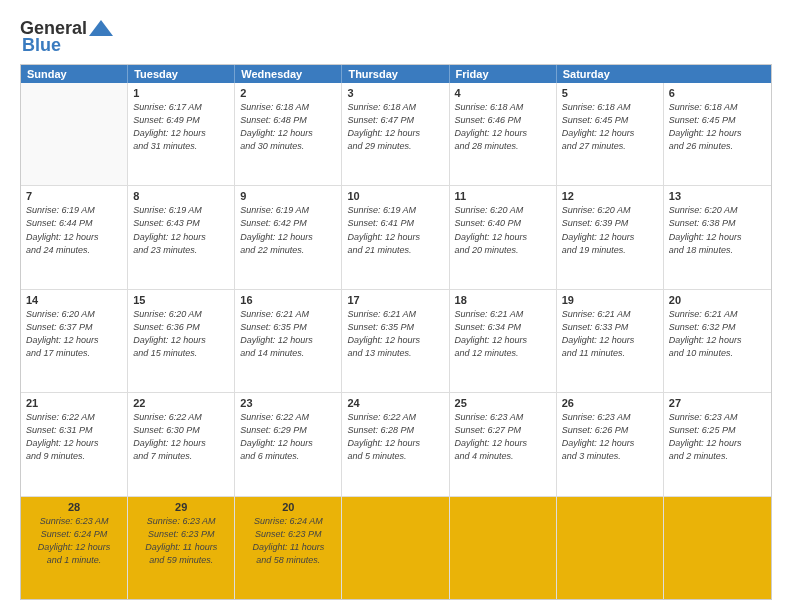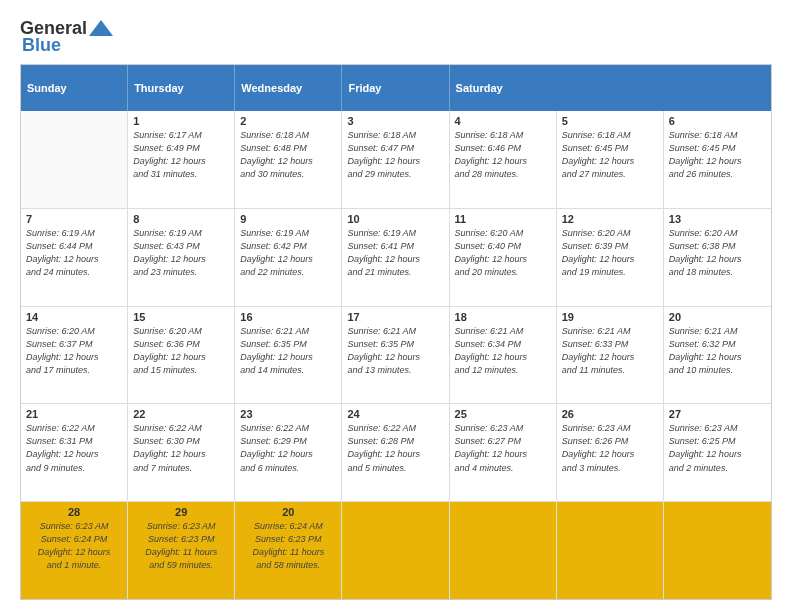--- a/index.html
+++ b/index.html
@@ -55,21 +55,21 @@
     }
     .cal-header {
       display: grid;
       grid-template-columns: repeat(7, 1fr);
       background: #3a7bbf;
     }
     .cal-header-cell {
       color: #fff;
       font-size: 11px;
       font-weight: bold;
-      padding: 17px 6px;
+      padding: 3px 6px;
       text-align: left;
       border-right: 1px solid rgba(255,255,255,0.3);
     }
     .cal-header-cell:last-child { border-right: none; }
     .cal-body {
       display: flex;
       flex-direction: column;
       flex: 1;
     }
     .cal-row {
@@ -122,22 +122,23 @@
     </div>
     <div class="title-block">
       <div class="month-title"></div>
       <div class="subtitle"></div>
     </div>
   </div>
 
   <div class="calendar">
     <div class="cal-header">
     <div class="cal-header-cell">Sunday</div>
+        <div class="cal-header-cell">Tuesday</div>
+        <div class="cal-header-cell">Wednesday</div>
         <div class="cal-header-cell">Thursday</div>
-        <div class="cal-header-cell">Wednesday</div>
         <div class="cal-header-cell">Friday</div>
         <div class="cal-header-cell">Saturday</div>
       </div>
     <div class="cal-body">
     <div class="cal-row">
           <div class="cal-cell empty"></div>
           <div class="cal-cell">
             <div class="day-num">1</div>
             <div class="day-info" style="white-space: pre-line;">Sunrise: 6:17 AM
 Sunset: 6:49 PM

